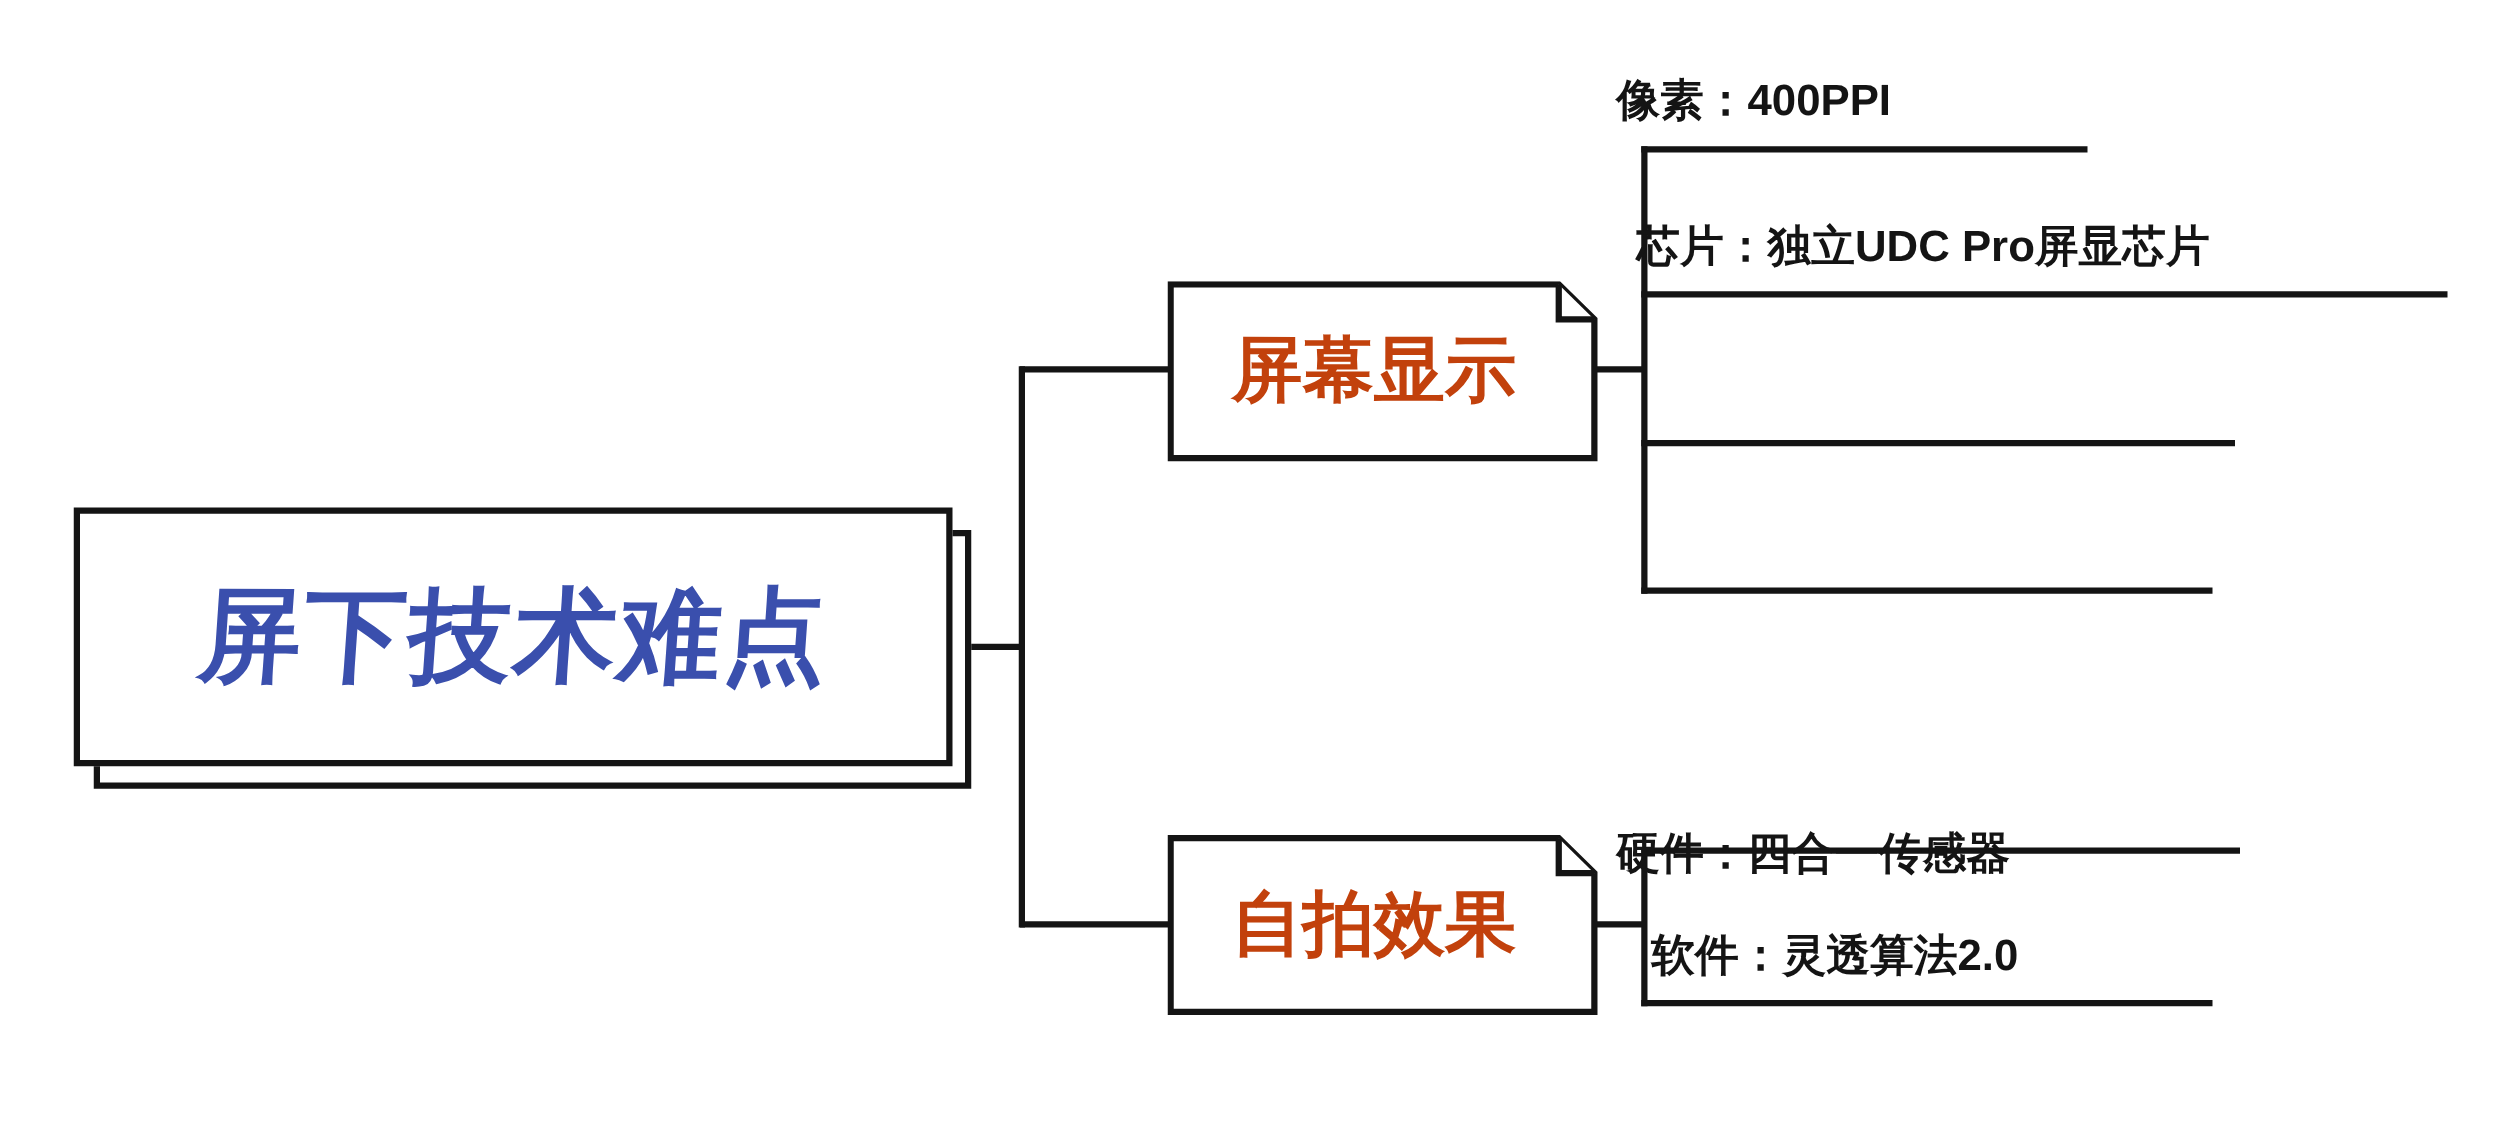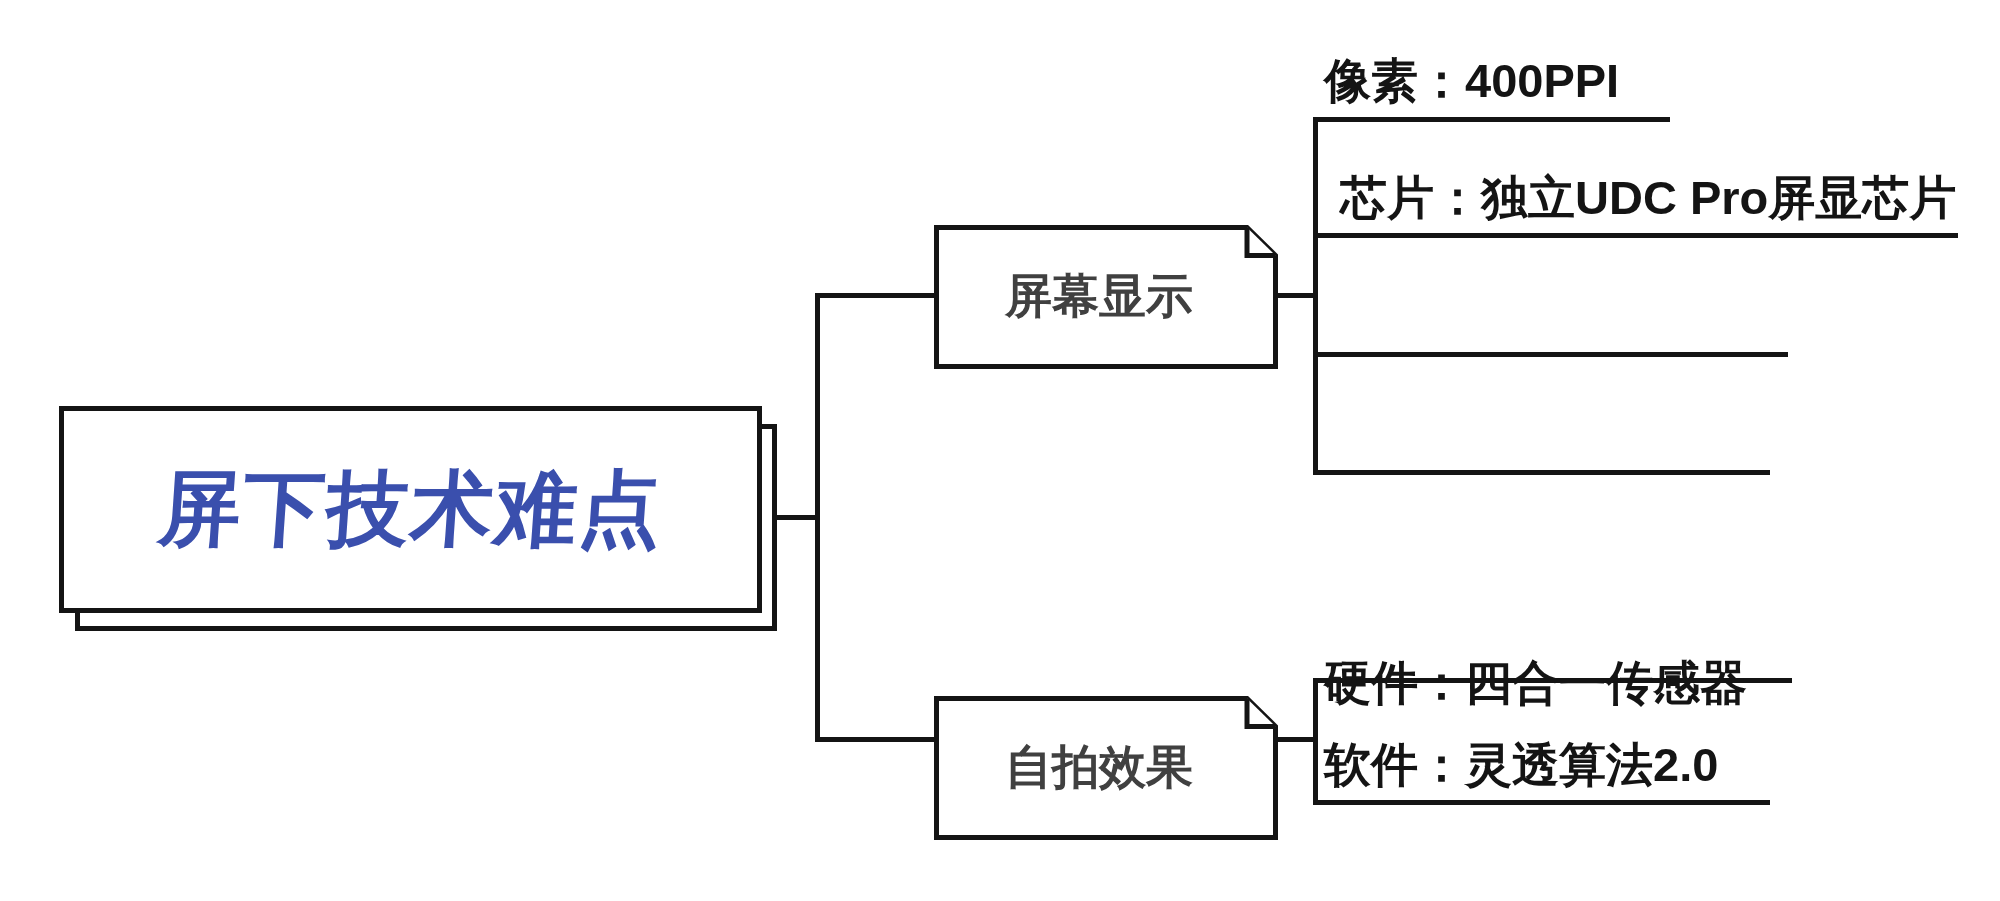--- a/index.html
+++ b/index.html
@@ -29,29 +29,29 @@
     white-space:nowrap;
   }
   
   .branch{
     position:absolute;width:346px;height:146px;
   }
   .branch svg{position:absolute;left:0;top:0;}
   .branch-label{
     position:absolute;left:0;top:0;width:330px;height:142px;
     display:flex;align-items:center;justify-content:center;
-    color:#404040;font-size:47px;font-weight:800;
+    color:#c2410c;font-size:57px;font-weight:800;
     white-space:nowrap;
   }
   .branch-screen{left:934px;top:225px;}
-  .branch-selfie{left:934px;top:668px;margin-top:28px;}
+  .branch-selfie{left:934px;top:668px;}
   
   .leaf{
-    position:absolute;left:1324px;
-    color:#141414;font-size:47px;font-weight:700;
+    position:absolute;left:1293px;
+    color:#141414;font-size:35px;font-weight:700;
     line-height:56px;white-space:nowrap;
   }
 </style>
 </head>
 <body>
 
 <div id="canvas">
 
   <div class="root-shadow"></div>
   <div class="root-box">
@@ -88,15 +88,15 @@
   <div class="line" style="left:1313px;top:233px;width:645px;height:5px;"></div>
   <div class="line" style="left:1313px;top:352px;width:475px;height:5px;"></div>
   <div class="line" style="left:1313px;top:470px;width:457px;height:5px;"></div>
 
   <div class="line" style="left:1313px;top:678px;width:479px;height:5px;"></div>
   <div class="line" style="left:1313px;top:800px;width:457px;height:5px;"></div>
 
   <div class="leaf" style="top:53px;">像素：400PPI</div>
   <div class="leaf" style="top:170px;margin-left:16px;">芯片：独立UDC Pro屏显芯片</div>
   <div class="leaf" style="top:615px;margin-top:40px;">硬件：四合一传感器</div>
-  <div class="leaf" style="top:737px;">软件：灵透算法2.0</div>
+  <div class="leaf" style="top:737px;margin-left:28px;">软件：灵透算法2.0</div>
 
 </div>
 
 </body></html>

